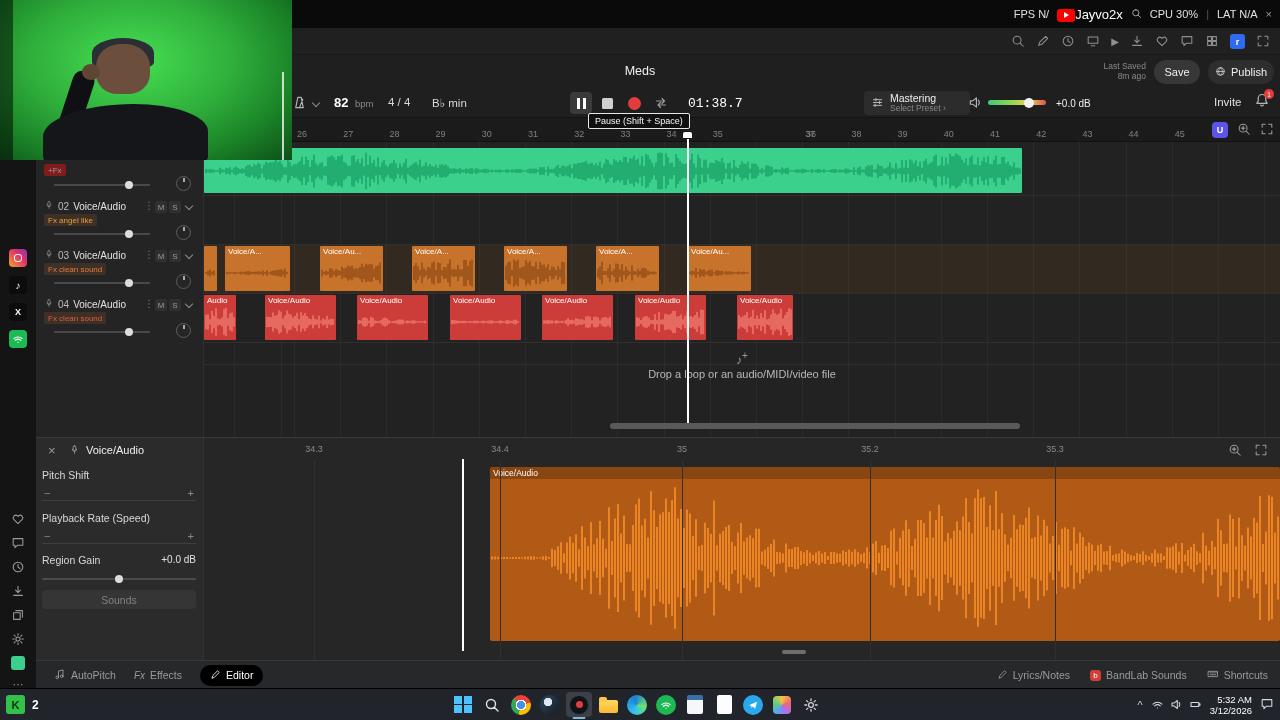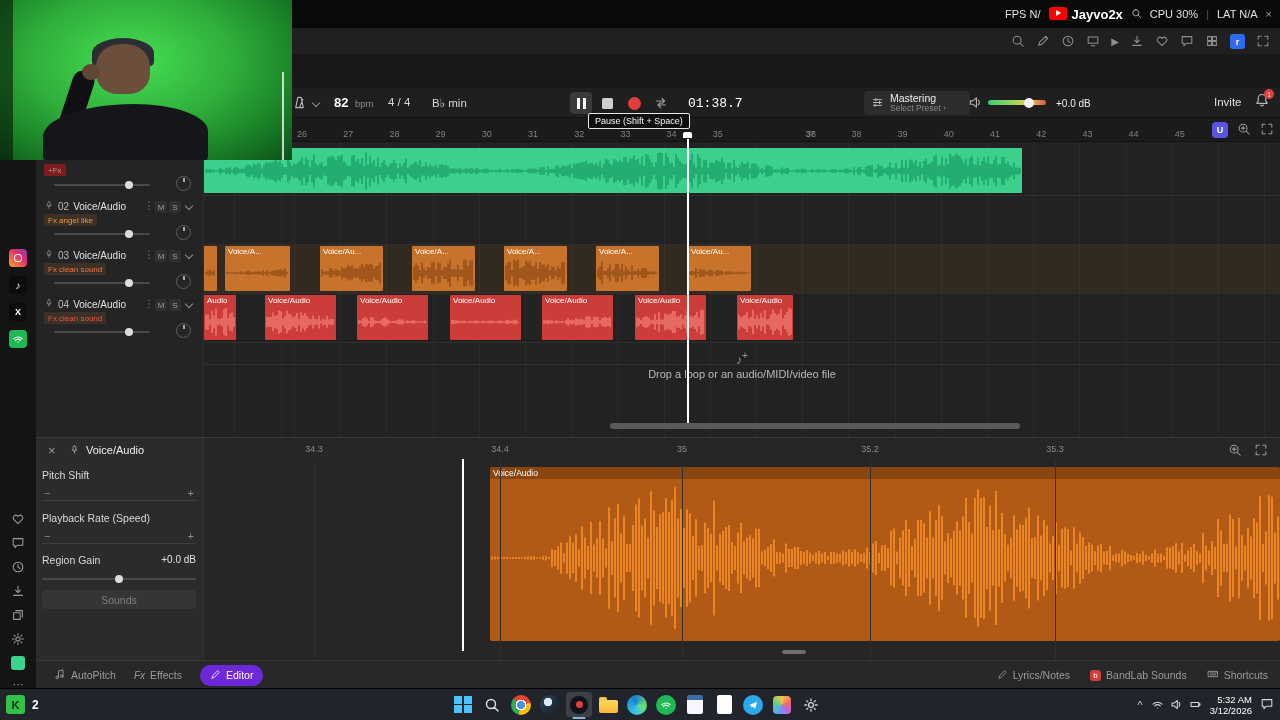--- a/index.html
+++ b/index.html
@@ -4,21 +4,21 @@
 <style>
 *{margin:0;padding:0;box-sizing:border-box}
 html,body{width:1280px;height:720px;overflow:hidden;background:#000}
 #root{position:relative;width:1280px;height:720px;font-family:"Liberation Sans",sans-serif;background:#181818;color:#ddd;font-size:11px}
 .abs{position:absolute}
 .f{display:flex;align-items:center}
 .chev{display:inline-block;width:6px;height:6px;border-right:1.5px solid #8f8f8f;border-bottom:1.5px solid #8f8f8f;transform:rotate(45deg)}
 
 #streambar{left:0;top:0;width:1280px;height:28px;background:#0a0a0a;z-index:4}
 #streambar .inner{position:absolute;right:8px;top:0;height:28px;display:flex;align-items:center;gap:8px;color:#e0e0e0;font-size:11px}
-.ytbadge{display:flex;align-items:flex-start;gap:5px;font-weight:bold;font-size:13px;color:#fff}
+.ytbadge{display:flex;align-items:flex-end;font-weight:normal;font-size:13px;color:#fff}
 .ytlogo{width:18px;height:13px;background:#ff0000;border-radius:3px;position:relative}
 .ytlogo::after{content:'';position:absolute;left:7px;top:3.5px;border-left:5px solid #fff;border-top:3px solid transparent;border-bottom:3px solid transparent}
 
 #toolbar{left:0;top:28px;width:1280px;height:27px;background:#202020;border-bottom:1px solid #191919}
 #toolbar-icons{position:absolute;right:10px;top:3px;height:21px;display:flex;align-items:center;gap:11px}
 .rbadge{width:15px;height:15px;border-radius:3px;background:#2e6bf0;color:#fff;font-size:9px;font-weight:bold;display:flex;align-items:center;justify-content:center}
 
 #titlebar{left:0;top:55px;width:1280px;height:33px;background:#1f1f1f}
 #doc-title{position:absolute;left:0;right:0;top:9px;text-align:center;color:#f0f0f0;font-size:12.5px}
 .lastsaved{position:absolute;left:1094px;top:6px;width:52px;text-align:right;color:#8a8a8a;font-size:8.5px;line-height:10px}
@@ -90,21 +90,21 @@
 .e-grid{position:absolute;top:22px;bottom:0;width:1px;background:#303030}
 #editor-region{position:absolute;left:286px;top:29px;width:790px;height:174px;background:#b05a16;border-radius:2px;overflow:hidden}
 #editor-region .strip{position:absolute;left:0;top:0;right:0;height:12px;background:rgba(0,0,0,.22)}
 #editor-region .clip-label{font-size:8.5px}
 #editor-playhead{position:absolute;left:258px;top:21px;width:1.5px;height:192px;background:#fff;z-index:2}
 #mini-scroll{position:absolute;left:578px;top:212px;width:24px;height:4px;border-radius:2px;background:#6e6e6e}
 
 #tabbar{left:36px;top:660px;width:1244px;height:28px;background:#26282a;border-top:1px solid #36383a}
 .tabgrp{position:absolute;top:0;height:28px;display:flex;align-items:center;gap:18px;color:#9a9a9a;font-size:10.5px}
 .tabitem{display:flex;align-items:center;gap:5px}
-.tabitem.active{background:#6d28d9;border-radius:13px;height:21px;padding:0 10px;color:#fff}
+.tabitem.active{background:#000000;border-radius:13px;height:21px;padding:0 10px;color:#fff}
 .fxglyph{font-style:italic;font-size:10px;color:#9a9a9a}
 
 #taskbar{left:0;top:688px;width:1280px;height:32px;background:#21242a;border-top:1px solid #000;z-index:4}
 #tb-apps{position:absolute;left:450px;top:3px;display:flex;gap:3px}
 .tb-app{width:26px;height:25px;border-radius:4px;display:flex;align-items:center;justify-content:center;position:relative}
 .tb-app.active{background:#3c4048}
 .tb-app.active::after{content:'';position:absolute;bottom:-2px;left:50%;transform:translateX(-50%);width:13px;height:2.5px;border-radius:2px;background:#8ab4d8}
 .win-grid{display:grid;grid-template-columns:8px 8px;gap:1.5px}
 .win-grid i{width:8px;height:8px;background:#4cc2ff;display:block}
 .circ{width:20px;height:20px;border-radius:50%;position:relative;display:flex;align-items:center;justify-content:center}
@@ -183,20 +183,36 @@
         <span><svg width="14" height="14" viewBox="0 0 16 16" fill="none" stroke="#8f8f8f" stroke-width="1.2" stroke-linecap="round" stroke-linejoin="round">
             <path d="M3 3h4.4v4.4H3z M8.6 3H13v4.4H8.6z M3 8.6h4.4V13H3z M8.6 8.6H13V13H8.6z"></path>
           </svg></span>
         <div class="rbadge">r</div>
         <span><svg width="14" height="14" viewBox="0 0 16 16" fill="none" stroke="#8f8f8f" stroke-width="1.2" stroke-linecap="round" stroke-linejoin="round">
             <path d="M2.5 6V2.5H6 M10 2.5h3.5V6 M13.5 10v3.5H10 M6 13.5H2.5V10"></path>
           </svg></span>
       </div>
   </div>
 
+  <div id="titlebar" class="abs">
+    <div id="doc-title">Meds</div>
+    <div class="lastsaved">
+      <div>Last Saved</div>
+      <div>8m ago</div>
+    </div>
+    <div class="btn" style="left:1154px;top:5px;width:46px">
+      <span>Save</span>
+    </div>
+    <div class="btn" style="left:1208px;top:5px;width:66px;background:#2e2e2e">
+      <span><svg width="11" height="11" viewBox="0 0 16 16" fill="none" stroke="#ccc" stroke-width="1.2" stroke-linecap="round" stroke-linejoin="round">
+            <path d="M8 2.5a5.5 5.5 0 1 1 0 11a5.5 5.5 0 0 1 0-11z M2.5 8h11 M8 2.5c-3.8 3.5-3.8 7.5 0 11 M8 2.5c3.8 3.5 3.8 7.5 0 11"></path>
+          </svg></span>
+      <span>Publish</span>
+    </div>
+  </div>
 
   <div id="transport" class="abs">
     <span class="abs" style="left:292px;top:7px"><svg width="15" height="15" viewBox="0 0 16 16" fill="none" stroke="#b5b5b5" stroke-width="1.2" stroke-linecap="round" stroke-linejoin="round">
           <path d="M6.2 2.5h3.6L12 13.5H4z M8 13.5 11.5 4.5"></path>
         </svg></span>
     <span class="chev abs" style="left:313px;top:12px"></span>
     <span class="abs tempo-num" style="left:334px;top:7px">82</span>
     <span class="abs tempo-unit" style="left:352px;top:10px">bpm</span>
     <span class="abs tval" style="left:388px;top:8px">4 / 4</span>
     <span class="abs tval" style="left:432px;top:8px">B♭ min</span>

